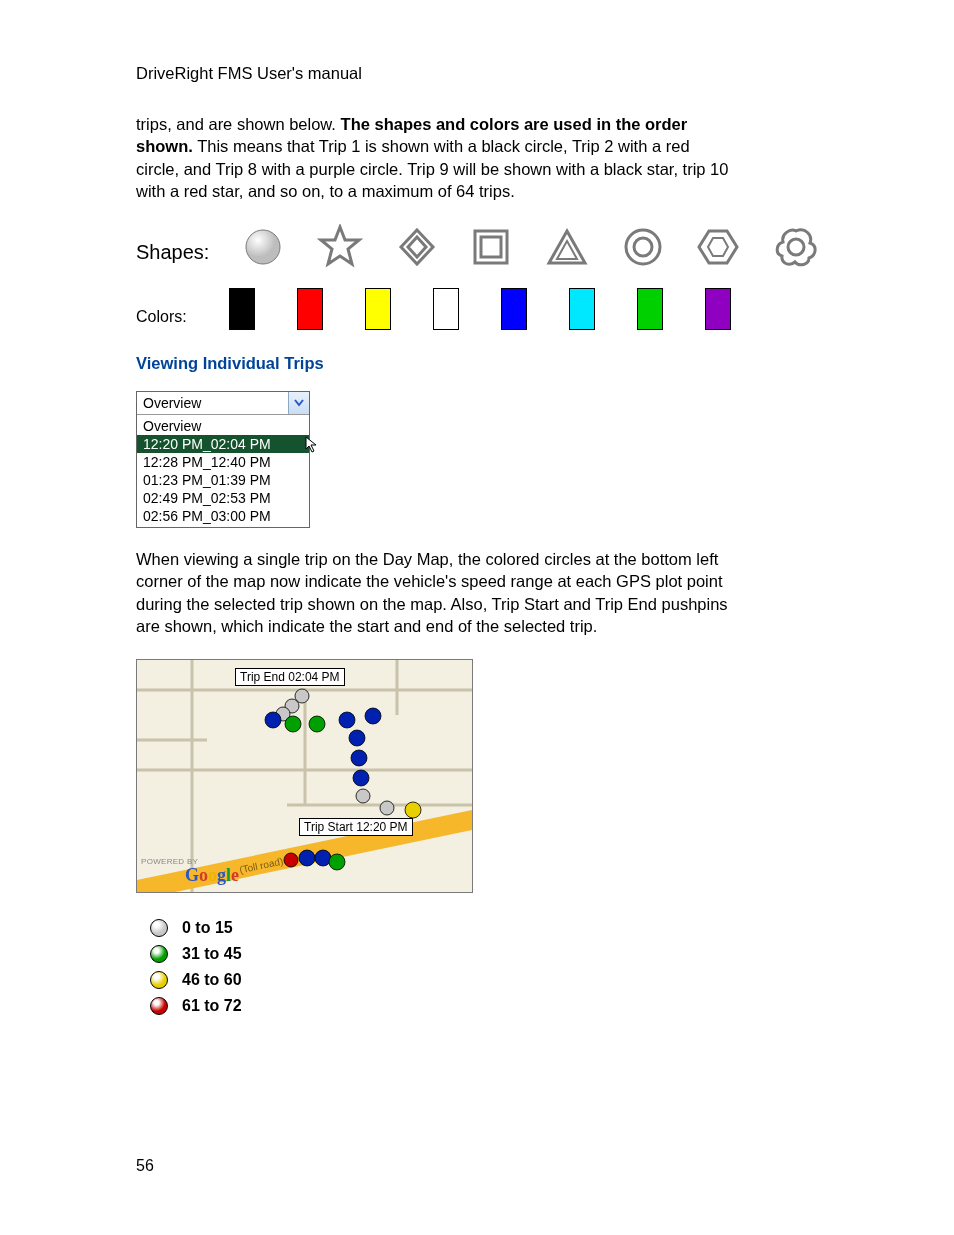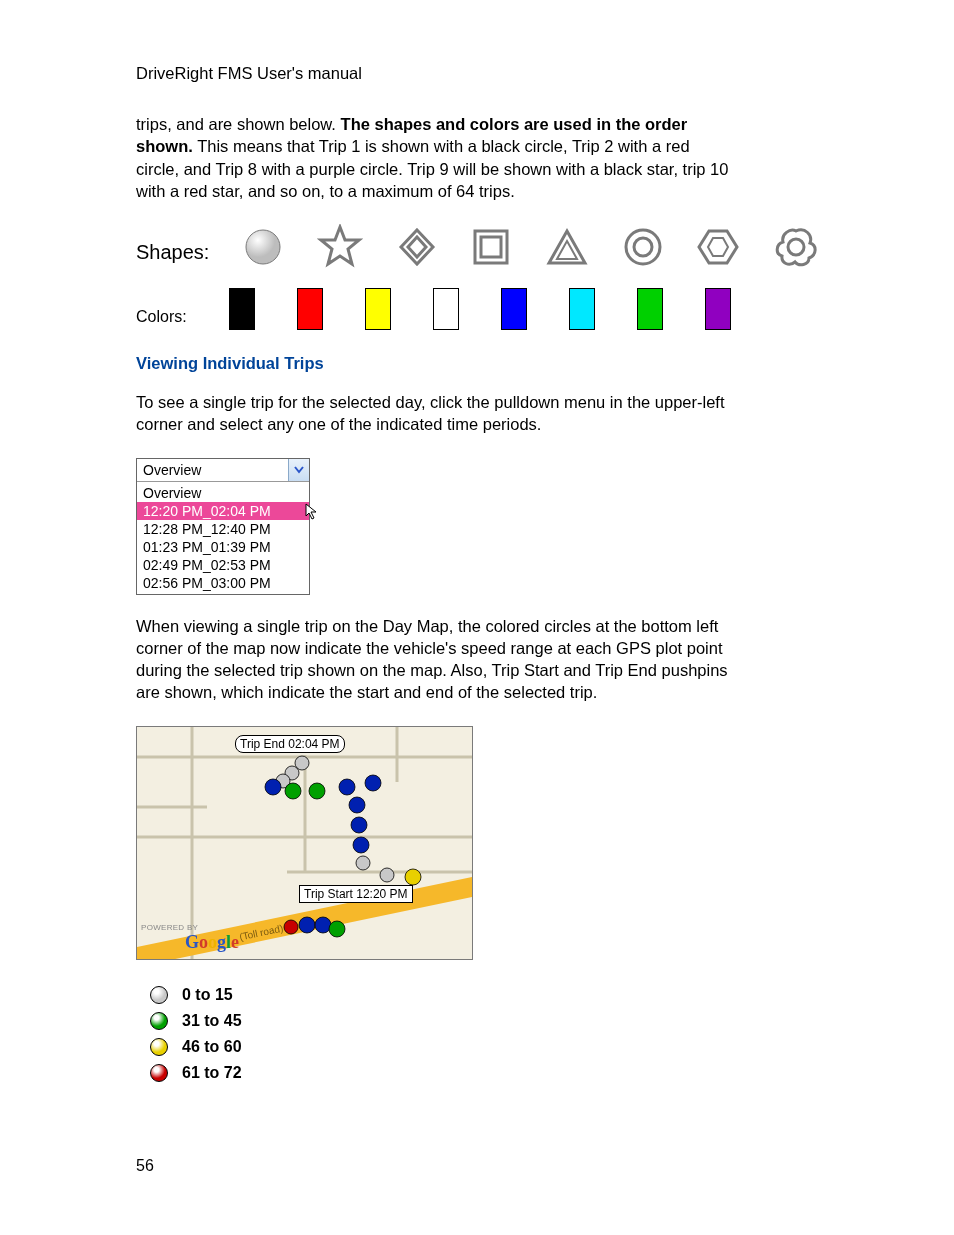--- a/index.html
+++ b/index.html
@@ -25,21 +25,21 @@
   .colors-row .lbl{font-size:16px;padding-bottom:4px;}
   .swatch{width:40px;height:40px;border:1px solid #000;}
   
   .dd-box{width:172px;border:1px solid #666;font-family:Arial;font-size:14px;margin:4px 0 20px 0;position:relative;}
   .dd-top{display:flex;align-items:center;border-bottom:1px solid #999;}
   .dd-top .sel{flex:1;padding:3px 6px;}
   .dd-top .arrow{width:20px;height:22px;background:linear-gradient(#e8f1fb,#c9ddf2);border-left:1px solid #8aa9c9;display:flex;align-items:center;justify-content:center;}
   .dd-top .arrow svg{display:block;}
   .dd-list{padding:2px 0;}
   .dd-item{padding:1px 6px;white-space:nowrap;}
-  .dd-item.hl{background:#ec4899;color:#fff;}
+  .dd-item.hl{background:#14532d;color:#fff;}
   .cursor{position:absolute;left:168px;top:44px;}
   
   .map-wrap{width:335px;height:232px;border:1px solid #7a7a7a;position:relative;overflow:hidden;background:#f3efe1;margin-bottom:26px;}
   .map-wrap .roads line{stroke:#c9c3ab;stroke-width:3;}
   .map-wrap .toll{fill:#f6b82a;}
   .callout{position:absolute;background:#fff;border:1px solid #000;font-size:12px;padding:1px 4px;white-space:nowrap;}
   .gbrand{position:absolute;left:4px;bottom:6px;font-size:9px;line-height:1.1;}
   .gbrand .pow{color:#888;font-size:8px;letter-spacing:0.3px;}
   .gbrand .g{font-family:Georgia,serif;font-size:18px;font-weight:bold;margin-left:44px;}
   .gbrand .g .b{color:#2a56c6;} .gbrand .g .r{color:#d23c2a;}
@@ -124,21 +124,20 @@
     <div class="swatch" style="background:#ffff00"></div>
     <div class="swatch" style="background:#ffffff"></div>
     <div class="swatch" style="background:#0000ff"></div>
     <div class="swatch" style="background:#00e8ff"></div>
     <div class="swatch" style="background:#00d000"></div>
     <div class="swatch" style="background:#9000c0"></div>
   </div>
 
   <div class="section-h">Viewing Individual Trips</div>
 
-  <div class="para">To see a single trip for the selected day, click the pulldown menu in the upper-left corner and select any one of the indicated time periods.</div>
 
   <div class="dd-box">
     <div class="dd-top">
       <div class="sel">Overview</div>
       <div class="arrow">
         <svg width="10" height="8">
             <path d="M1 1 L5 6 L9 1" fill="none" stroke="#2a55c9" stroke-width="2"></path>
           </svg>
       </div>
     </div>
@@ -186,21 +185,21 @@
         <circle cx="224" cy="118" r="8" fill="#0020b0"></circle>
         <circle cx="226" cy="136" r="7" fill="#c8c8c8"></circle>
         <circle cx="250" cy="148" r="7" fill="#c8c8c8"></circle>
         <circle cx="276" cy="150" r="8" fill="#e8d000"></circle>
         <circle cx="170" cy="198" r="8" fill="#0020b0"></circle>
         <circle cx="186" cy="198" r="8" fill="#0020b0"></circle>
         <circle cx="200" cy="202" r="8" fill="#00a000"></circle>
         <circle cx="154" cy="200" r="7" fill="#c80000"></circle>
       </g>
     </svg>
-    <div class="callout" style="left:98px;top:8px;border-radius:8px;">Trip End 02:04 PM</div>
+    <div class="callout" style="left:98px;top:8px;">Trip End 02:04 PM</div>
     <div class="callout" style="left:162px;top:158px;">Trip Start 12:20 PM</div>
     <div class="gbrand">
       <div class="pow">POWERED BY</div>
       <div class="g"><span class="b">G</span><span class="r">o</span><span class="y">o</span><span class="b">g</span><span class="gr">l</span><span class="r">e</span></div>
     </div>
 
     <div style="position:absolute;left:102px;top:200px;font-size:10px;color:#7a5a10;transform:rotate(-12deg);">(Toll road)</div>
   </div>
 
   <div class="legend">

